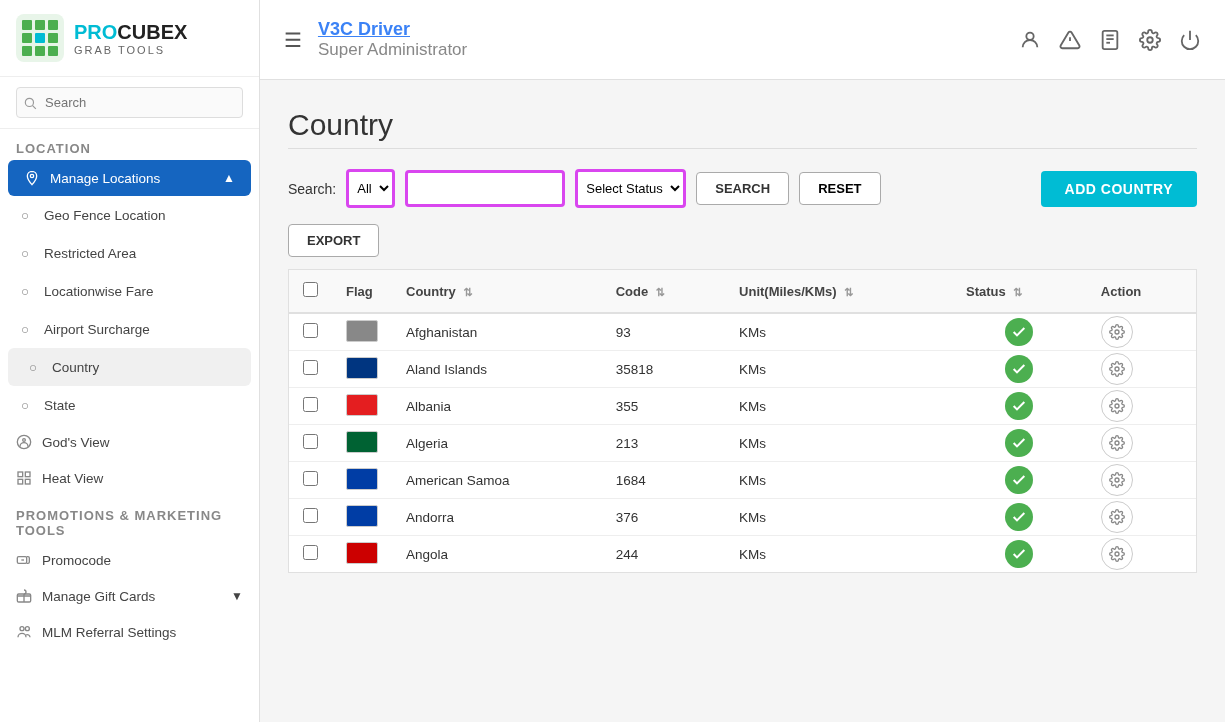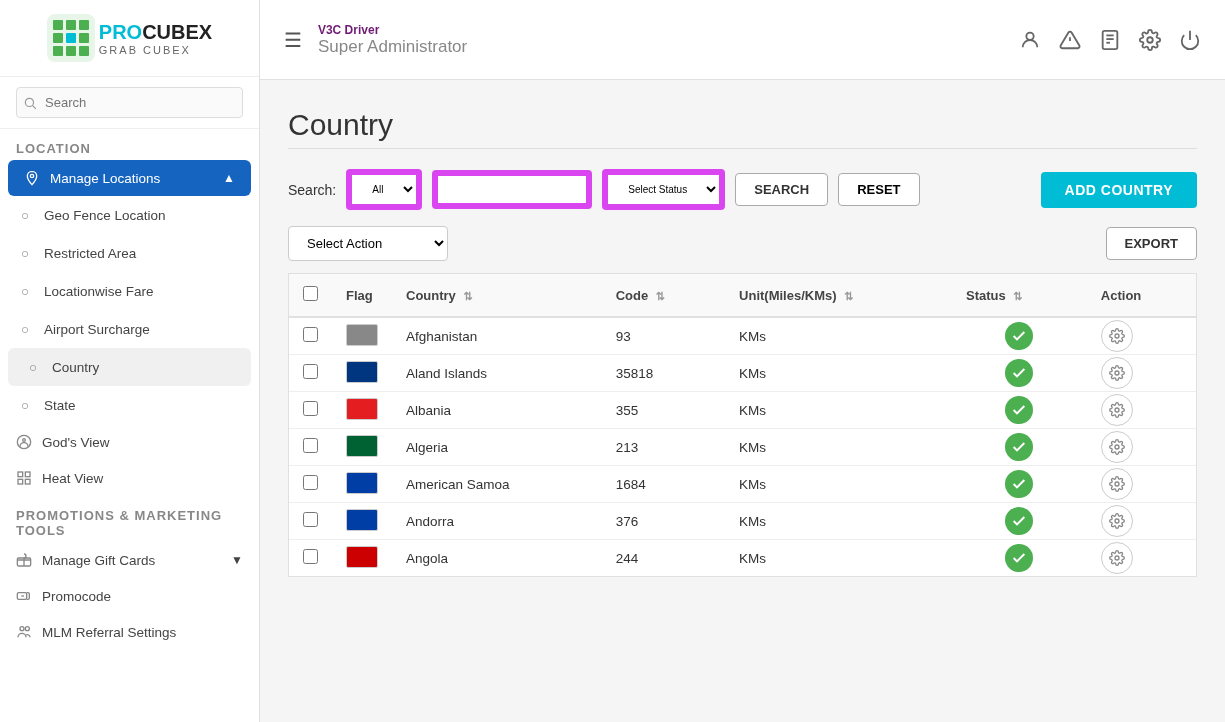--- a/index.html
+++ b/index.html
@@ -14,22 +14,21 @@
       overflow-y: auto;
       border-right: 1px solid #e0e0e0;
       display: flex;
       flex-direction: column;
     }
     .sidebar-logo {
       padding: 14px 16px;
       border-bottom: 1px solid #eee;
       display: flex;
       align-items: center;
-      gap: 4px;
-      justify-content: center;
+      gap: 10px;
     }
     .logo-icon {
       width: 48px;
       height: 48px;
     }
     .logo-text { display: flex; flex-direction: column; }
     .logo-main { font-size: 20px; font-weight: bold; color: #222; }
     .logo-main span { color: #00bcd4; }
     .logo-sub { font-size: 11px; color: #666; letter-spacing: 2px; }
 
@@ -104,21 +103,21 @@
       background: #fff;
       padding: 0 24px;
       height: 80px;
       display: flex;
       align-items: center;
       border-bottom: 1px solid #e0e0e0;
       gap: 16px;
     }
     .header-menu { font-size: 20px; cursor: pointer; color: #555; }
     .header-title { flex: 1; }
-    .header-title .title { font-size: 12px; font-weight: 600; color: #701a75; }
+    .header-title .title { font-size: 18px; font-weight: 600; color: #3b82f6; text-decoration: underline; }
     .header-title .subtitle { font-size: 17px; color: #888; }
     .header-icons { display: flex; align-items: center; gap: 18px; color: #666; }
     .header-icons svg { cursor: pointer; }
 
     
     .content {
       flex: 1;
       overflow-y: auto;
       padding: 28px 28px;
       background: #f5f5f5;
@@ -139,24 +138,24 @@
     
     .search-bar {
       display: flex;
       align-items: center;
       gap: 10px;
       margin-bottom: 16px;
       flex-wrap: wrap;
     }
     .search-label { font-size: 14px; color: #333; font-weight: 500; }
     .search-bar select, .search-bar input {
-      padding: 8px 16px;
-      border: 6px solid #d946ef;
+      padding: 8px 4px;
+      border: 3px solid #d946ef;
       border-radius: 4px;
-      font-size: 10px;
+      font-size: 13px;
       background: #fff;
       outline: none;
     }
     .search-bar select { cursor: pointer; }
     .search-bar input { width: 160px; }
     .btn-search {
       padding: 8px 18px;
       background: #fff;
       border: 1px solid #aaa;
       border-radius: 4px;
@@ -284,21 +283,21 @@
       <rect x="32" y="6" width="10" height="10" rx="1" fill="#4caf50"></rect>
       <rect x="6" y="19" width="10" height="10" rx="1" fill="#4caf50"></rect>
       <rect x="19" y="19" width="10" height="10" rx="1" fill="#00bcd4"></rect>
       <rect x="32" y="19" width="10" height="10" rx="1" fill="#4caf50"></rect>
       <rect x="6" y="32" width="10" height="10" rx="1" fill="#4caf50"></rect>
       <rect x="19" y="32" width="10" height="10" rx="1" fill="#4caf50"></rect>
       <rect x="32" y="32" width="10" height="10" rx="1" fill="#4caf50"></rect>
     </svg>
     <div class="logo-text">
       <div class="logo-main"><span>PRO</span>CUBEX</div>
-      <div class="logo-sub">GRAB CUBEX</div>
+      <div class="logo-sub">GRAB TOOLS</div>
     </div>
   </div>
 
   <div class="sidebar-search">
     <div class="search-wrap">
       <svg width="14" height="14" viewBox="0 0 24 24" fill="none" stroke="#999" stroke-width="2">
         <circle cx="11" cy="11" r="7"></circle>
           <line x1="16.5" y1="16.5" x2="22" y2="22"></line>
       </svg>
       <input type="text" placeholder="Search" style="">
@@ -372,38 +371,38 @@
       <span>Heat View</span>
     </div>
   </div>
 
   <div>
     <div class="sidebar-section-label">PROMOTIONS &amp; MARKETING TOOLS</div>
 
     <div class="sidebar-item">
       <span class="item-icon">
         <svg width="16" height="16" viewBox="0 0 24 24" fill="none" stroke="#888" stroke-width="2">
+          <rect x="2" y="7" width="14" height="10" rx="2"></rect>
+          <path d="M16 7h2a2 2 0 012 2v6a2 2 0 01-2 2h-2"></path>
+          <line x1="8" y1="12" x2="12" y2="12"></line>
+        </svg>
+      </span>
+      <span>Promocode</span>
+    </div>
+
+    <div class="sidebar-item">
+      <span class="item-icon">
+        <svg width="16" height="16" viewBox="0 0 24 24" fill="none" stroke="#888" stroke-width="2">
           <rect x="2" y="9" width="20" height="12" rx="2"></rect>
           <path d="M12 9V21M2 12h20"></path>
           <path d="M12 9a3 3 0 000-6"></path>
         </svg>
       </span>
       <span>Manage Gift Cards</span>
       <span class="arrow">▼</span>
-    </div>
-
-    <div class="sidebar-item">
-      <span class="item-icon">
-        <svg width="16" height="16" viewBox="0 0 24 24" fill="none" stroke="#888" stroke-width="2">
-          <rect x="2" y="7" width="14" height="10" rx="2"></rect>
-          <path d="M16 7h2a2 2 0 012 2v6a2 2 0 01-2 2h-2"></path>
-          <line x1="8" y1="12" x2="12" y2="12"></line>
-        </svg>
-      </span>
-      <span>Promocode</span>
     </div>
 
     <div class="sidebar-item">
       <span class="item-icon">
         <svg width="16" height="16" viewBox="0 0 24 24" fill="none" stroke="#888" stroke-width="2">
           <circle cx="9" cy="7" r="3"></circle>
           <path d="M3 20a6 6 0 0112 0"></path>
           <circle cx="17" cy="7" r="3"></circle>
           <path d="M21 20a4 4 0 00-6-3.5"></path>
         </svg>
@@ -462,24 +461,20 @@
         <option>Select Status</option>
         <option>Active</option>
         <option>Inactive</option>
       </select>
       <button class="btn-search">SEARCH</button>
       <button class="btn-reset">RESET</button>
       <button class="btn-add-country">ADD COUNTRY</button>
     </div>
 
     <div class="action-row">
-      <select>
-        <option>Select Action</option>
-        <option>Delete</option>
-      </select>
       <button class="btn-export">EXPORT</button>
     </div>
 
     <div class="table-container">
       <table>
         <thead>
           <tr>
             <th style="width:40px;">
               <input type="checkbox" style="">
             </th>

